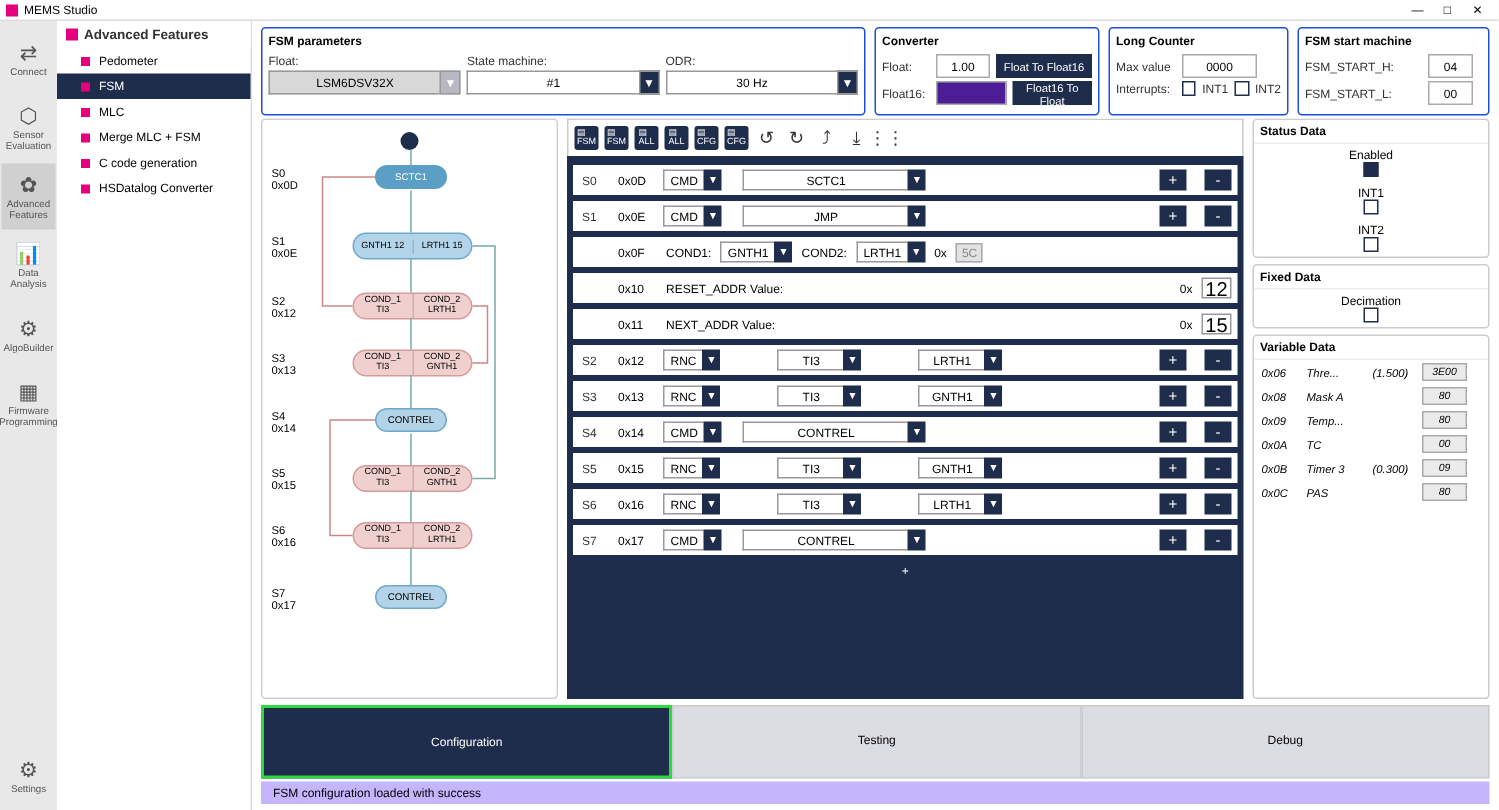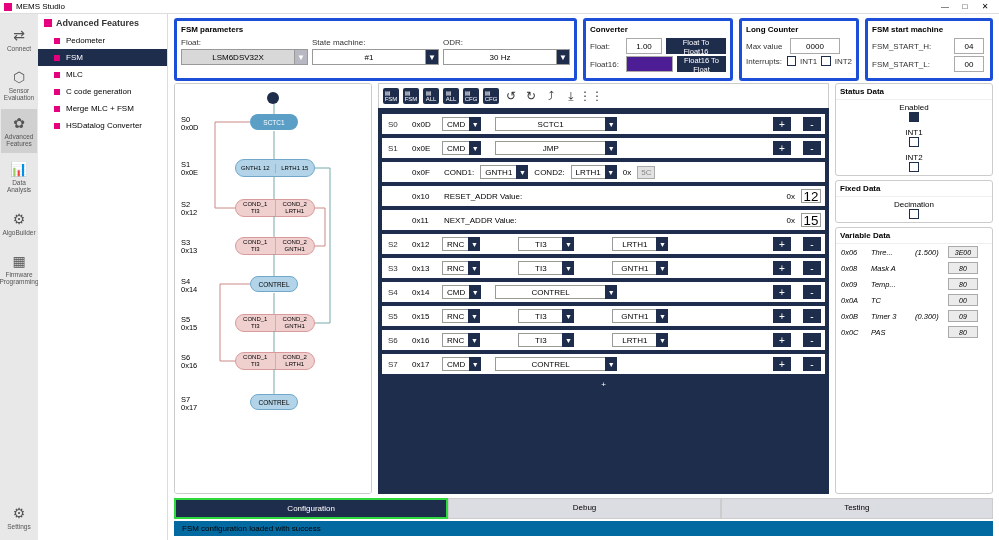--- a/index.html
+++ b/index.html
@@ -15,21 +15,21 @@
 .rail-icon { font-size: 14px; margin-bottom: 2px; }
 .rail .rail-spacer { flex: 1; }
 .side { width: 130px; background: #fff; border-right: 1px solid #ddd; }
 .side-hdr { background: #fff; color: #333; font-weight: bold; padding: 4px 6px; font-size: 9px; display: flex; align-items: center; }
 .side-hdr .sq { width: 8px; height: 8px; background: #e6007e; margin-right: 4px; }
 .side-item { padding: 4px 6px 4px 16px; font-size: 8px; display: flex; align-items: center; cursor: pointer; }
 .side-item .dot { width: 6px; height: 6px; background: #e6007e; margin-right: 6px; }
 .side-item.sel { background: #1f2d4d; color: #fff; }
 .main { flex: 1; display: flex; flex-direction: column; background: #fff; }
 .params { display: flex; padding: 4px 6px 2px; gap: 6px; }
-.pbox { border: 3px solid #1d4ed8; border-radius: 3px; padding: 2px 4px 4px; }
+.pbox { border: 1px solid #1d4ed8; border-radius: 3px; padding: 2px 4px 4px; }
 .pbox-title { font-size: 8px; font-weight: bold; padding: 2px 0 4px; }
 .fsmparams { flex: 1.15; }
 .conv { width: 150px; }
 .longc { width: 120px; }
 .startaddr { width: 128px; }
 .row { display: flex; align-items: center; gap: 4px; margin-bottom: 2px; }
 .lbl { font-size: 8px; color: #333; }
 .select { background: #dcdce3; border: 1px solid #999; height: 16px; font-size: 8px; padding: 0 2px; display: flex; align-items: center; }
 .select.darkbtn { background: #1f2d4d; color: #fff; width: 14px; justify-content: center; }
 .sel-wrap { display: flex; }
@@ -64,23 +64,23 @@
 .rrow .chk { width: 10px; height: 10px; border: 1px solid #1f2d4d; background: #1f2d4d; }
 .rrow .chk.empty { background: #fff; }
 .vtable { font-size: 7.5px; }
 .vrow { display: flex; padding: 2px 4px; align-items: center; gap: 2px; font-style: italic; }
 .vrow > div { padding: 0 1px; }
 .vaddr { width: 28px; }
 .vname { width: 42px; overflow: hidden; white-space: nowrap; }
 .vparen { width: 32px; }
 .vval { width: 30px; height: 12px; border: 1px solid #aaa; background: #ebebeb; text-align: center; font-size: 7px; display: flex; align-items: center; justify-content: center; }
 .tabs { display: flex; padding: 0 6px; gap: 0; }
-.tab { flex: 1; text-align: center; padding: 4px; font-size: 8px; border: 1px solid #ccc; background: #dcdce3; cursor: pointer; }
+.tab { flex: 1; text-align: center; padding: 18px; font-size: 8px; border: 1px solid #ccc; background: #dcdce3; cursor: pointer; }
 .tab.active { background: #1f2d4d; color: #fff; border: 2px solid #2dd93c; }
-.status { background: #0369a1; font-size: 8px; padding: 3px 8px; margin: 2px 6px 4px; }
+.status { background: #c4b5fd; font-size: 8px; padding: 3px 8px; margin: 2px 6px 4px; }
 .flow { position: relative; width: 100%; height: 100%; background: #fff; }
 .fstate { position: absolute; font-size: 7.5px; line-height: 8px; }
 .fnode { position: absolute; border-radius: 10px; display: flex; align-items: center; justify-content: center; font-size: 6.5px; text-align: center; }
 .fnode.blue { background: #b3d4e8; border: 1px solid #6fa8c9; }
 .fnode.bluefill { background: #5b9fc7; color: #fff; }
 .fnode.pink { background: #f0cfcf; border: 1px solid #d89a9a; }
 .fnode.start { width: 12px; height: 12px; border-radius: 50%; background: #1f2d4d; }
 .fnode.split { display: flex; gap: 0; }
 .fnode.split > div { flex: 1; border-right: 1px solid rgba(0,0,0,0.15); padding: 1px 2px; font-size: 6px; line-height: 7px;}
 .fnode.split > div:last-child { border-right: none; }
@@ -145,25 +145,25 @@
         <div class="side-item sel">
           <span class="dot"></span>
           <span>FSM</span>
         </div>
         <div class="side-item">
           <span class="dot"></span>
           <span>MLC</span>
         </div>
         <div class="side-item">
           <span class="dot"></span>
-          <span>C code generation</span>
+          <span>Merge MLC + FSM</span>
         </div>
         <div class="side-item">
           <span class="dot"></span>
-          <span>Merge MLC + FSM</span>
+          <span>C code generation</span>
         </div>
         <div class="side-item">
           <span class="dot"></span>
           <span>HSDatalog Converter</span>
         </div>
       </div>
   </div>
 
   <div class="main">
     <div class="params">
@@ -573,18 +573,18 @@
                 <div class="vparen"></div>
                 <div class="vval">80</div>
               </div>
             </div>
         </div>
       </div>
     </div>
 
     <div class="tabs" id="tabs">
         <div class="tab active">Configuration</div>
+        <div class="tab">Testing</div>
         <div class="tab">Debug</div>
-        <div class="tab">Testing</div>
       </div>
     <div class="status">FSM configuration loaded with success</div>
   </div>
 </div>
 
 </body></html>

